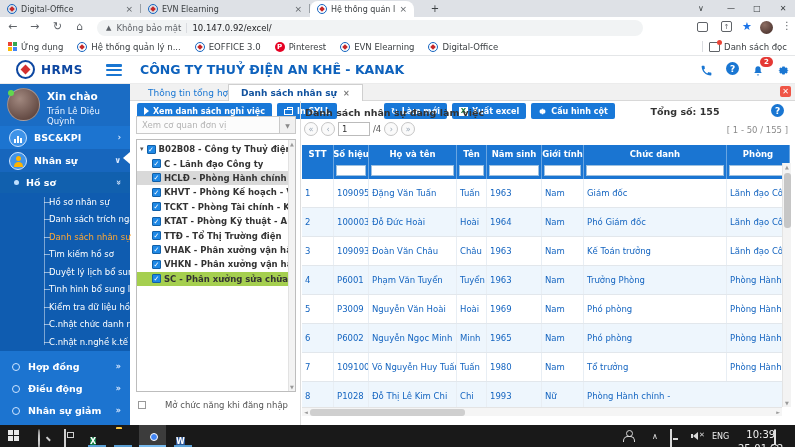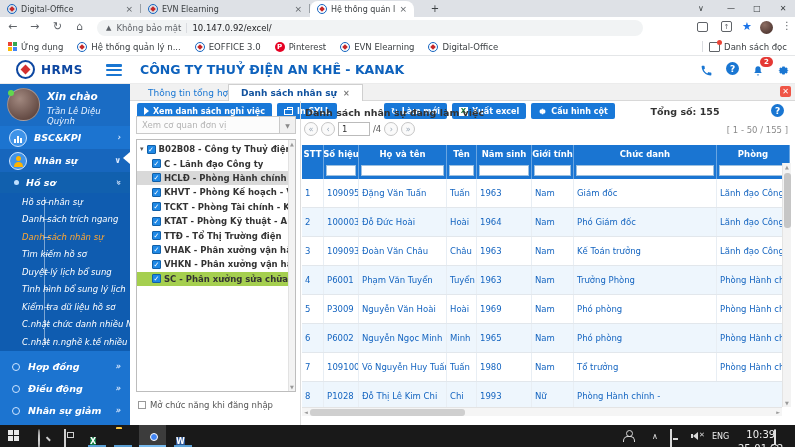--- a/index.html
+++ b/index.html
@@ -67,40 +67,40 @@
   .agroup{position:absolute;top:103px;display:flex;gap:5px;}
   .abtn{height:16px;background:#1878d8;color:#fff;font-size:8px;font-weight:bold;display:flex;align-items:center;gap:4px;padding:0 7px;border-radius:2px;white-space:nowrap;}
   .play{width:0;height:0;border-top:4px solid transparent;border-bottom:4px solid transparent;border-left:5px solid #fff;}
   .printer{position:relative;width:9px;height:6px;border:1px solid #fff;margin-top:2px;}
   .printer::before{content:"";position:absolute;left:2px;top:-3px;width:4px;height:2px;border:1px solid #fff;border-bottom:none;}
   .xlsq{width:9px;height:9px;background:#fff;color:#1b7a40;font-size:7px;font-weight:bold;text-align:center;line-height:9px;}
   .total{position:absolute;left:600px;top:106px;width:170px;text-align:center;font-size:9.5px;font-weight:bold;color:#333;}
   .help2{position:absolute;left:771px;top:104px;}
 
   
-  .sidebar{position:absolute;left:0;top:84px;width:130px;height:341px;background:#1c74d0;color:#fff;font-style:italic;}
+  .sidebar{position:absolute;left:0;top:84px;width:130px;height:341px;background:#1c74d0;color:#fff;}
   .userrow{position:relative;height:42px;background:#1a6cc4;}
   .savatar{position:absolute;left:7px;top:4px;width:33px;height:33px;border-radius:50%;background:radial-gradient(circle at 38% 32%,#a1887f,#4e342e);border:1px solid rgba(255,255,255,.35);}
   .savatar::after{content:"";position:absolute;left:0;top:1px;width:6px;height:6px;border-radius:50%;background:#62d84e;}
   .greet{position:absolute;left:47px;top:6px;font-size:10.5px;font-weight:bold;}
   .uname{position:absolute;left:47px;top:22px;font-size:8.5px;color:#e8f2ff;}
   .mitem{height:23px;display:flex;align-items:center;gap:7px;padding:0 9px;font-size:9.5px;font-weight:bold;position:relative;}
   .mitem .chev{margin-left:auto;font-size:8px;color:#dceaff;}
   .micon{width:18px;height:18px;min-width:18px;border-radius:50%;background:#3f93e8;border:1px solid #cfe5ff;display:flex;align-items:flex-end;justify-content:center;gap:1px;padding-bottom:3px;}
   .micon b{display:block;width:2px;background:#fff;}
   .person{position:relative;width:18px;height:18px;min-width:18px;border-radius:50%;background:#3f93e8;border:1px solid #cfe5ff;}
   .person::before{content:"";position:absolute;left:6px;top:3px;width:5px;height:5px;border-radius:50%;background:#ffb300;}
   .person::after{content:"";position:absolute;left:4px;top:9px;width:9px;height:5px;border-radius:5px 5px 0 0;background:#ffb300;}
   .m-nhansu{background:#1766bd;}
   .m-hoso{background:#1160ae;height:21px;}
   .bullet{width:5px;height:5px;min-width:5px;border-radius:50%;background:#bfe0ff;margin-left:5px;}
   .rot90{display:inline-block;transform:rotate(90deg);}
   .submenu{position:relative;background:#0f5cb0;padding:0;}
   .submenu::before{content:"";position:absolute;left:44px;top:4px;bottom:6px;width:1px;background:rgba(255,255,255,.45);}
-  .sub{position:relative;height:17.5px;display:flex;align-items:center;padding-left:22px;font-size:8.5px;color:#fff;white-space:nowrap;}
+  .sub{position:relative;height:17.5px;display:flex;align-items:center;padding-left:49px;font-size:8.5px;color:#fff;white-space:nowrap;}
   .sub::before{content:"";position:absolute;left:44px;top:50%;width:6px;height:1px;background:rgba(255,255,255,.55);}
   .sub.active{color:#ffa733;}
   .bmenu{padding-top:5px;}
   .bitem{height:22px;display:flex;align-items:center;gap:8px;padding:0 9px 0 12px;font-size:9.5px;font-weight:bold;}
   .ring{width:8px;height:8px;min-width:8px;border-radius:50%;border:1.5px solid #cfe5ff;}
   .bitem .chev{margin-left:auto;font-size:8px;color:#dceaff;}
   .notch{position:absolute;left:123px;top:152px;width:0;height:0;border-top:6px solid transparent;border-bottom:6px solid transparent;border-right:7px solid #fff;}
 
   
   .vdiv{position:absolute;left:300px;top:101px;width:1px;height:324px;background:#ddd;}
@@ -110,41 +110,41 @@
   .ddarrow{width:16px;background:#f0f0f0;border-left:1px solid #c9c9c9;display:flex;align-items:center;justify-content:center;color:#888;font-size:6px;}
   .treebox{position:absolute;left:136px;top:139px;width:160px;height:253px;border:1px solid #bdbdbd;background:#fff;overflow:hidden;padding-top:2px;}
   .titem{height:14.4px;display:flex;align-items:center;gap:3px;padding-left:15px;font-size:8.5px;font-weight:bold;color:#333;white-space:nowrap;overflow:hidden;}
   .titem.root{padding-left:3px;}
   .tarrow{font-size:7px;color:#555;}
   .cb{width:9px;height:9px;min-width:9px;background:#1e88e5;border:1px solid #1260a8;border-radius:1px;color:#fff;font-size:7px;line-height:8px;text-align:center;}
   .titem.grey{background:#d9d9d9;}
   .titem.selected{background:#a5cf4f;}
   .tscroll{position:absolute;right:0;top:0;width:7px;height:100%;background:#f3f3f3;border-left:1px solid #e2e2e2;}
   .tscroll .a{position:absolute;left:0;width:100%;font-size:5px;color:#999;text-align:center;}
-  .panelcheck{position:absolute;left:138px;top:400px;display:flex;align-items:center;gap:4px;font-size:8.5px;color:#555;}
+  .panelcheck{position:absolute;left:138px;top:400px;display:flex;align-items:center;gap:19px;font-size:8.5px;color:#555;}
   .pbox{width:8px;height:8px;border:1px solid #999;background:#fff;}
 
   
   .caption{position:absolute;left:305px;top:107px;font-size:9.5px;font-weight:bold;color:#333;}
   .pager{position:absolute;left:304px;top:122px;display:flex;align-items:center;gap:3px;}
   .pbtn{width:14px;height:14px;border-radius:50%;border:1px solid #c5c5c5;background:#fafafa;color:#98a6b5;display:flex;align-items:center;justify-content:center;font-size:8px;}
   .pinput{width:32px;height:14px;border:1px solid #bbb;font-size:8.5px;padding:0 3px;font-family:inherit;color:#333;}
   .ptotal{font-size:8.5px;color:#555;}
   .range{position:absolute;left:655px;top:125px;width:133px;text-align:right;font-size:8.5px;color:#8a8a8a;}
 
   
   .table{position:absolute;left:302px;top:145px;width:488px;height:262px;overflow:hidden;background:#fff;}
   .thead,.tfilter{display:flex;height:17px;background:#1a75d2;}
   .hc{display:flex;align-items:center;justify-content:center;color:#fff;font-weight:bold;font-size:8.5px;border-right:1px solid rgba(255,255,255,.35);overflow:hidden;white-space:nowrap;}
   .fc{display:flex;align-items:center;border-right:1px solid rgba(255,255,255,.35);}
   .fc input{flex:1;height:11px;margin:0 2px;border:1px solid #9cc0e0;background:#fff;min-width:0;font-size:8px;font-family:inherit;padding:0 2px;}
   .dr{display:flex;height:29px;background:#fff;border-bottom:1px solid #e2e7ec;}
   .dr.alt{background:#eef6fd;}
   .dc{display:flex;align-items:center;padding:0 3px;color:#1565c0;font-size:8.5px;border-right:1px solid #e8eef4;white-space:nowrap;overflow:hidden;}
-  .c0{width:22px;min-width:20px;}.c1{width:35px;min-width:35px;}.c2{width:88px;min-width:88px;}.c3{width:30px;min-width:30px;}
+  .c0{width:32px;min-width:20px;}.c1{width:35px;min-width:35px;}.c2{width:88px;min-width:88px;}.c3{width:30px;min-width:30px;}
   .c4{width:55px;min-width:55px;}.c5{width:42px;min-width:42px;}.c6{width:143px;min-width:143px;}.c7{flex:1;min-width:0;}
   .vscroll{position:absolute;left:782px;top:163px;width:9px;height:244px;background:#f3f3f3;border-left:1px solid #e4e4e4;}
   .vscroll .a{position:absolute;left:0;width:100%;text-align:center;font-size:5px;color:#999;}
   .vthumb{position:absolute;left:1px;top:10px;width:7px;height:55px;background:#c6c6c6;border-radius:3px;}
   .hscroll{position:absolute;left:302px;top:407px;width:480px;height:9px;background:#f5f5f5;border-top:1px solid #e4e4e4;}
   .hscroll .a{position:absolute;top:0;height:100%;font-size:5px;color:#999;display:flex;align-items:center;}
   .hthumb{position:absolute;left:8px;top:1px;width:155px;height:7px;background:#cfcfcf;border-radius:3px;}
 
   
   .taskbar{position:absolute;left:0;top:425px;width:795px;height:22px;background:#191919;}

